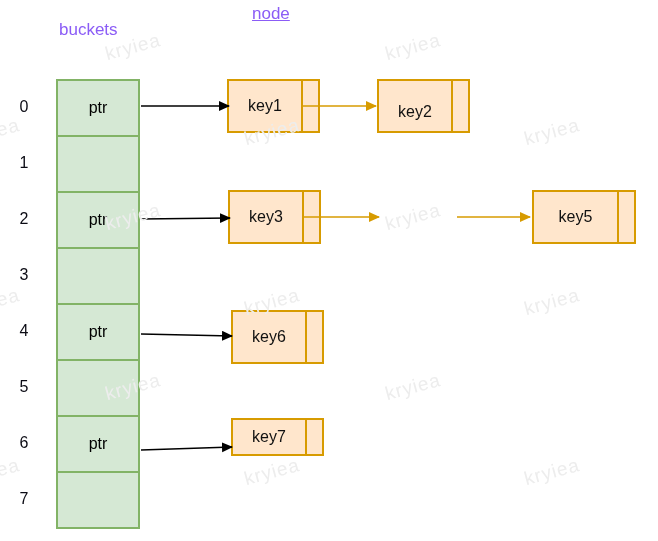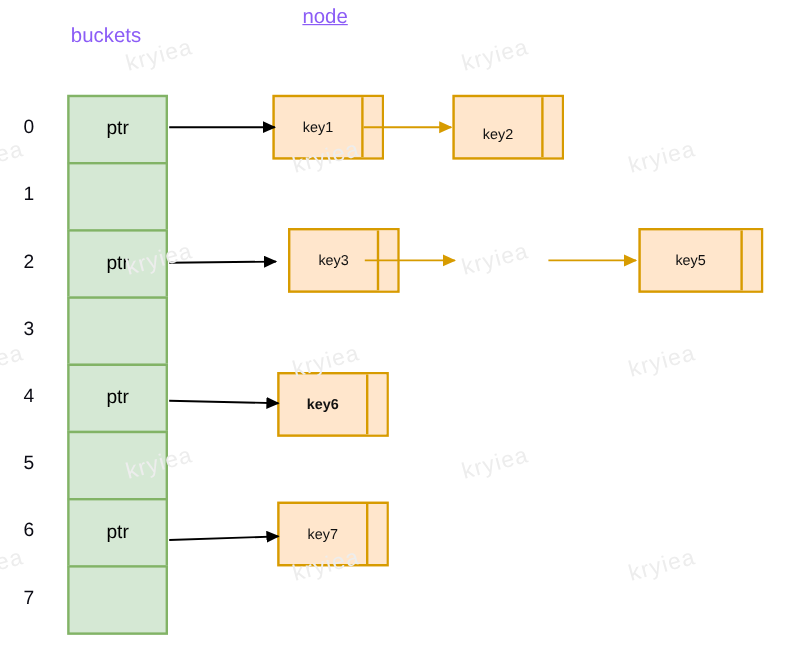--- a/index.html
+++ b/index.html
@@ -26,21 +26,21 @@
     font-size:16px; color:#0b0b14; z-index:2;
   }
   .node {
     position:absolute; box-sizing:border-box;
     border:2px solid var(--node-border);
     background:var(--node-fill); z-index:1;
   }
   .node-label {
     position:absolute; left:0; top:0; bottom:0;
     display:flex; align-items:center; justify-content:center;
-    font-size:12px; color:#111111;
+    font-size:16px; color:#111111;
   }
   .node-pointer {
     position:absolute; right:0; top:0; bottom:0;
     box-sizing:border-box;
     border-left:2px solid var(--node-border);
     background:var(--node-fill);
   }
   .arrows { position:absolute; left:0; top:0; z-index:3; pointer-events:none; }
   .wm {
     position:absolute; z-index:4; pointer-events:none;
@@ -113,33 +113,33 @@
     <div class="bucket-index" style="left: 13px; top: 434px;">6</div>
     <div class="bucket-index" style="left: 13px; top: 490px;">7</div>
     <div class="node" style="left: 227px; top: 79px; width: 93px; height: 54px;">
       <div class="node-label" style="right: 17px;">key1</div>
       <div class="node-pointer" style="width: 17px;"></div>
     </div>
     <div class="node" style="left: 377px; top: 79px; width: 93px; height: 54px;">
       <div class="node-label" style="right: 17px; margin-top: 11px;">key2</div>
       <div class="node-pointer" style="width: 17px;"></div>
     </div>
-    <div class="node" style="left: 228px; top: 190px; width: 93px; height: 54px; margin-left: 12px;">
+    <div class="node" style="left: 228px; top: 190px; width: 93px; height: 54px;">
       <div class="node-label" style="right: 17px;">key3</div>
       <div class="node-pointer" style="width: 17px;"></div>
     </div>
     <div class="node" style="left: 532px; top: 190px; width: 104px; height: 54px;">
       <div class="node-label" style="right: 17px;">key5</div>
       <div class="node-pointer" style="width: 17px;"></div>
     </div>
-    <div class="node" style="left: 231px; top: 310px; width: 93px; height: 54px; font-weight: bold;">
+    <div class="node" style="left: 231px; top: 310px; width: 93px; height: 54px;">
       <div class="node-label" style="right: 17px;">key6</div>
       <div class="node-pointer" style="width: 17px;"></div>
     </div>
-    <div class="node" style="left: 231px; top: 418px; width: 93px; height: 54px;">
+    <div class="node" style="left: 231px; top: 418px; width: 93px; height: 38px;">
       <div class="node-label" style="right: 17px;">key7</div>
       <div class="node-pointer" style="width: 17px;"></div>
     </div>
     <div class="wm" style="left: 133px; top: 47px; color: rgb(237, 237, 237);">kryiea</div>
     <div class="wm" style="left: 413px; top: 47px; color: rgb(237, 237, 237);">kryiea</div>
     <div class="wm" style="left: -8px; top: 132px; color: rgb(237, 237, 237);">kryiea</div>
     <div class="wm" style="left: 272px; top: 132px; color: rgb(237, 237, 237);">kryiea</div>
     <div class="wm" style="left: 552px; top: 132px; color: rgb(237, 237, 237);">kryiea</div>
     <div class="wm" style="left: 133px; top: 217px; color: rgb(237, 237, 237);">kryiea</div>
     <div class="wm" style="left: 413px; top: 217px; color: rgb(237, 237, 237);">kryiea</div>

